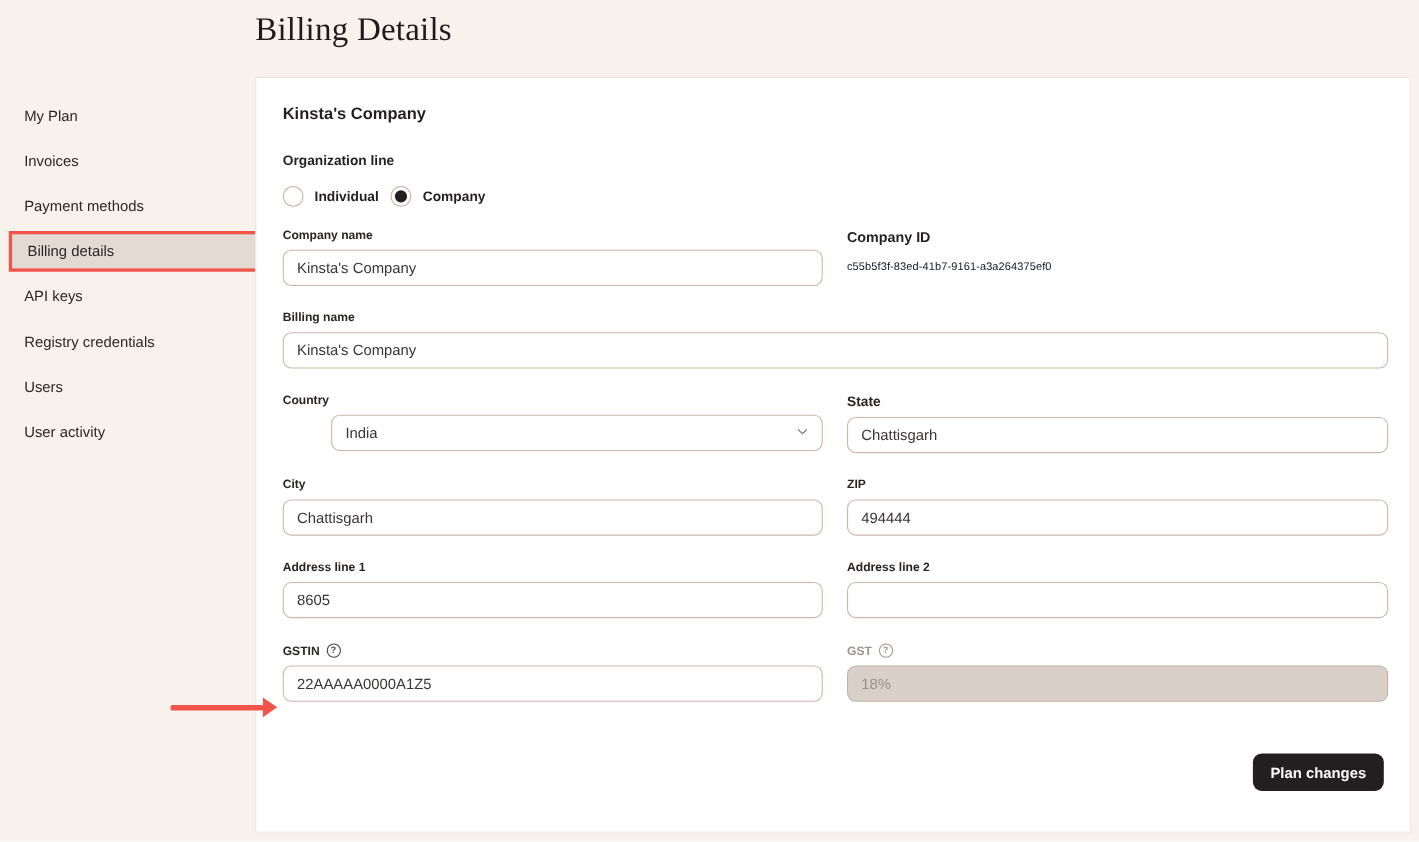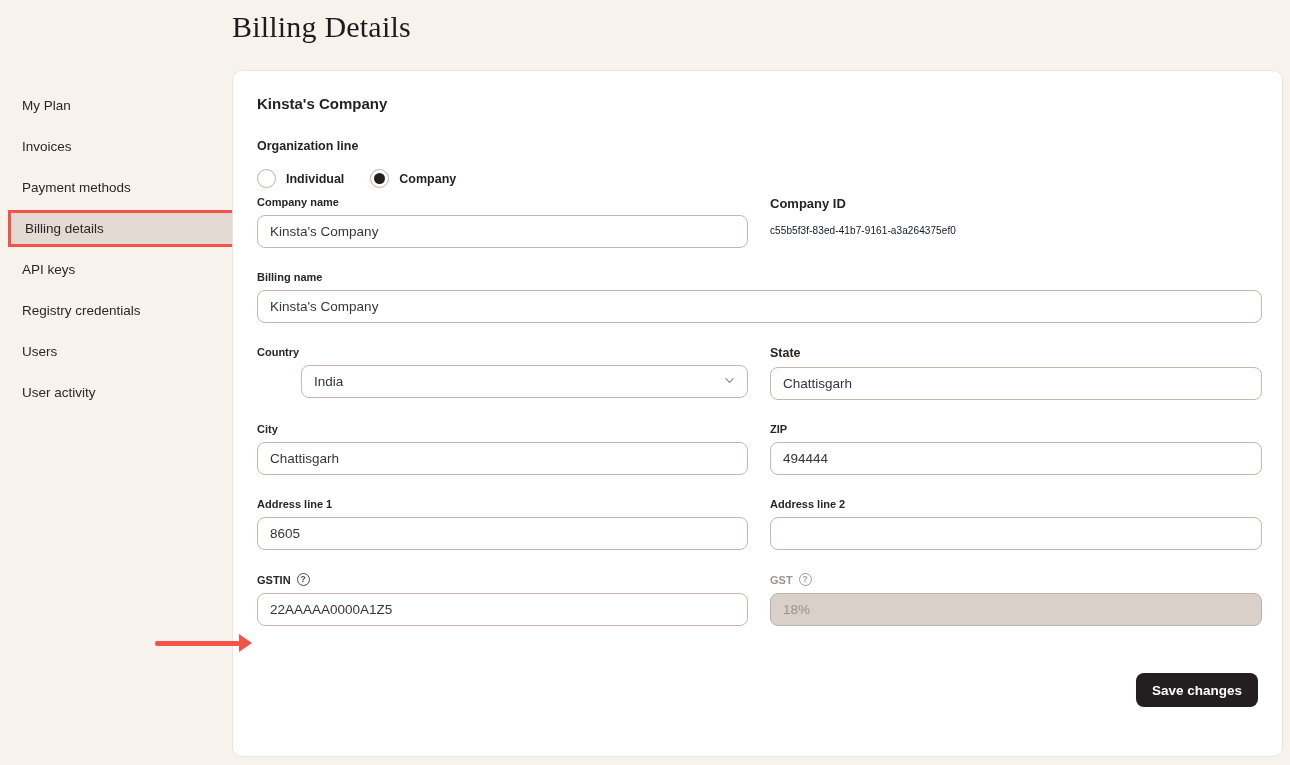--- a/index.html
+++ b/index.html
@@ -34,27 +34,27 @@
     height:37px; margin:2px 10px 2px 8px; padding-left:14px;
     background:#e2dad3;
     border:3px solid #f2544a;
   }
 
   
   .card {
     position:absolute; left:232px; top:70px; width:1051px; height:687px;
     background:#ffffff;
     border:1px solid #ede4dc;
-    border-radius:10px;
+    border-radius:0;
     padding:24px;
   }
   .card-heading { font-size:15px; font-weight:700; margin-bottom:27px; }
 
   .org-label { font-size:12.5px; font-weight:700; margin-bottom:16px; }
-  .radio-row { display:flex; align-items:flex-start; gap:26px; margin-bottom:8px; }
+  .radio-row { display:flex; align-items:flex-start; gap:11px; margin-bottom:20px; }
   .radio-opt { display:flex; align-items:center; gap:10px; cursor:pointer; }
   .radio-circle {
     width:19px; height:19px; border-radius:50%;
     border:1.5px solid #c9ad9f; background:#fff;
     display:flex; align-items:center; justify-content:center;
     flex:0 0 auto;
   }
   .radio-circle .dot { width:11px; height:11px; border-radius:50%; background:#241f21; display:none; }
   .radio-opt.selected .radio-circle .dot { display:block; }
   .radio-opt .opt-label { font-size:12.5px; font-weight:700; color:#241f21; }
@@ -205,20 +205,20 @@
     <div class="field">
       <div class="field-label muted">
         <span>GST</span>
         <span class="help-icon muted">?</span>
       </div>
       <input class="text-input" type="text" disabled="" value="18%" style="">
     </div>
   </div>
 
   <div class="card-footer">
-    <button class="save-btn">Save changes</button>
+    <button class="save-btn">Plan changes</button>
   </div>
 </section>
 
 <div class="annot-arrow">
   <div class="shaft"></div>
   <div class="head"></div>
 </div>
 
 </body></html>

